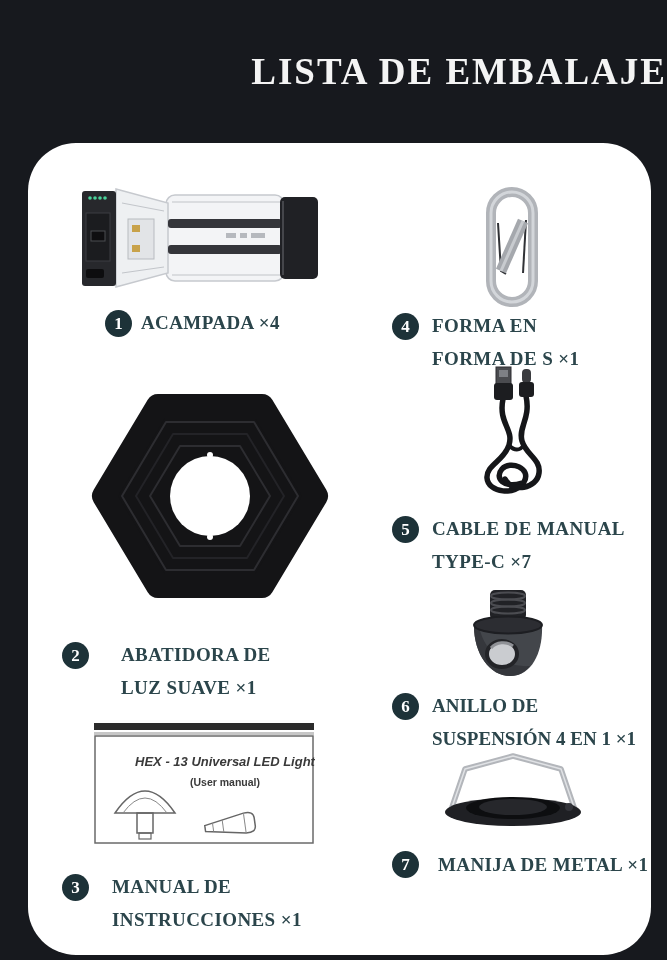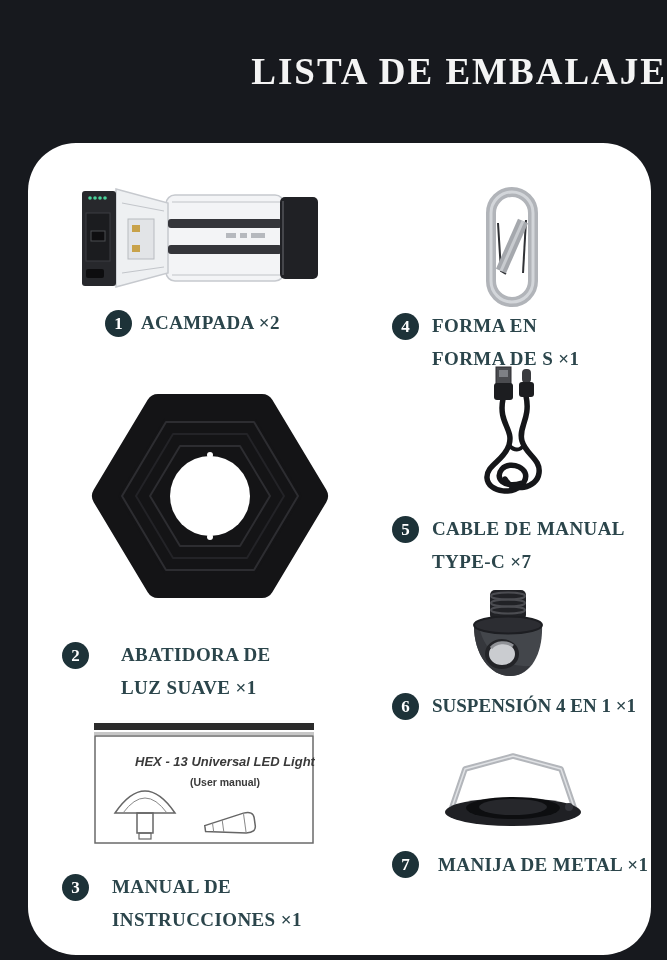--- a/index.html
+++ b/index.html
@@ -66,21 +66,21 @@
       <circle cx="15" cy="17" r="1.8" fill="#4ad39a"></circle>
       <circle cx="20" cy="17" r="1.8" fill="#4ad39a"></circle>
       <circle cx="25" cy="17" r="1.8" fill="#4ad39a"></circle>
       <rect x="6" y="88" width="18" height="9" rx="2" fill="#0d0d0f"></rect>
     </svg>
   </div>
 
   <div class="item-label" style="left:77px;top:167px;">
     <div class="badge">1</div>
     <div class="label-lines" style="margin-left:9px;margin-top:-4px;">
-      <div>ACAMPADA ×2</div>
+      <div>ACAMPADA ×4</div>
     </div>
   </div>
 
   <div class="img" style="left:457px;top:44px;width:54px;height:120px;">
     <svg viewBox="0 0 54 120">
       <rect x="6" y="5" width="42" height="110" rx="21" fill="none" stroke="#b1b4b9" stroke-width="10"></rect>
       <rect x="6" y="5" width="42" height="110" rx="21" fill="none" stroke="#d3d6da" stroke-width="3"></rect>
       <polyline points="13,36 16,84 21,87" fill="none" stroke="#303236" stroke-width="2"></polyline>
       <polyline points="41,33 38,86" fill="none" stroke="#303236" stroke-width="2"></polyline>
       <line x1="16" y1="84" x2="38" y2="34" stroke="#a5a8ad" stroke-width="11"></line>
@@ -149,20 +149,21 @@
       <path d="M13,38 C13,66 29,88 49,88 C58,88 64,84 69,78 C40,80 22,60 18,38 Z" fill="#35373c"></path>
       <ellipse cx="47" cy="37" rx="34" ry="8.5" fill="#2c2d32" stroke="#1d1e22" stroke-width="2"></ellipse>
       <ellipse cx="41" cy="66" rx="15" ry="13" fill="#caccd0" stroke="#232428" stroke-width="4"></ellipse>
       <path d="M30,60 A15,13 0 0 1 52,58" fill="none" stroke="#8f9196" stroke-width="3"></path>
     </svg>
   </div>
 
   <div class="item-label" style="left:364px;top:550px;">
     <div class="badge">6</div>
     <div class="label-lines" style="margin-left:13px;margin-top:-4px;letter-spacing:0;">
+      <div>ANILLO DE</div>
       <div>SUSPENSIÓN 4 EN 1 ×1</div>
     </div>
   </div>
 
   <div class="img" style="left:65px;top:580px;width:222px;height:122px;">
     <svg viewBox="0 0 222 122">
       <rect x="1" y="0" width="220" height="7" fill="#2b2b2b"></rect>
       <rect x="1" y="9" width="220" height="3" fill="#c7c7c7"></rect>
       <rect x="2" y="13" width="218" height="107" fill="#ffffff" stroke="#6a6a6a" stroke-width="1.5"></rect>
       <text x="132" y="43" text-anchor="middle" font-size="13" font-weight="bold" font-style="italic" fill="#3a3a3a" font-family="Liberation Sans, sans-serif">HEX - 13 Universal LED Light</text>

